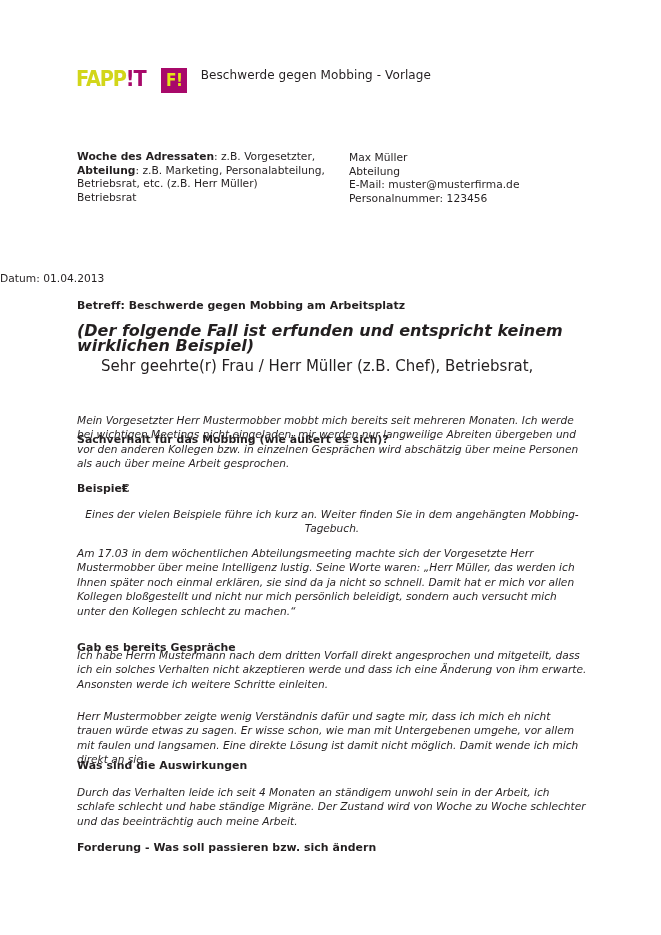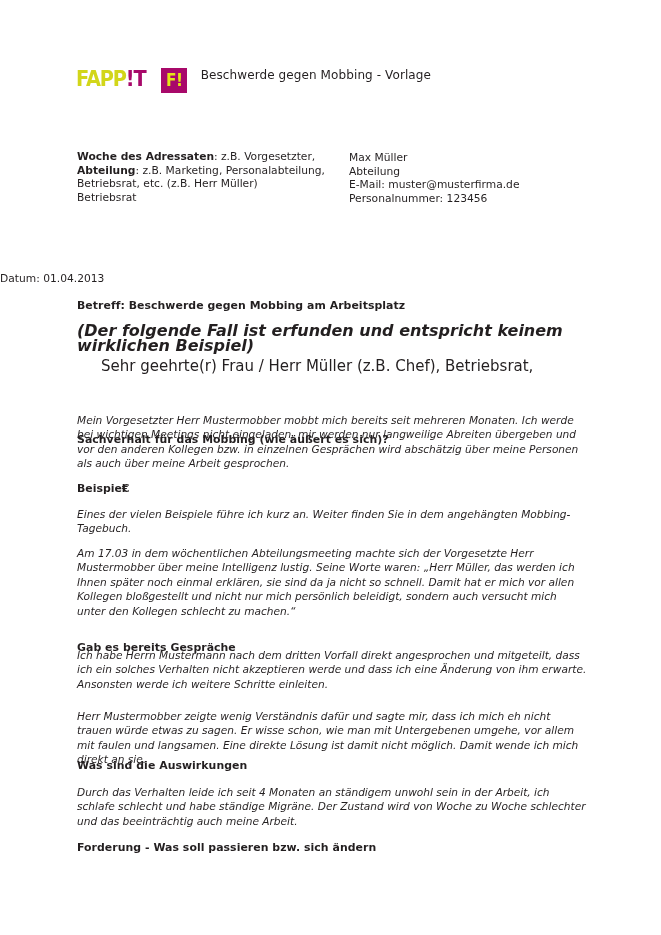--- a/index.html
+++ b/index.html
@@ -160,21 +160,21 @@
   <div class="sec heading" style="top:299px;">Betreff: Beschwerde gegen Mobbing am Arbeitsplatz</div>
 
   <div class="sec ital-bold" style="top:324px;">(Der folgende Fall ist erfunden und entspricht keinem wirklichen Beispiel)</div>
 
   <div class="sec plain" style="top:359px;">Sehr geehrte(r) Frau / Herr Müller (z.B. Chef), Betriebsrat,</div>
 
   <div class="sec heading" style="top:387px;margin-top:46px;">Sachverhalt für das Mobbing (wie äußert es sich)?</div>
   <div class="sec ital" style="top:413px;">Mein Vorgesetzter Herr Mustermobber mobbt mich bereits seit mehreren Monaten. Ich werde bei wichtigen Meetings nicht eingeladen, mir werden nur langweilige Abreiten übergeben und vor den anderen Kollegen bzw. in einzelnen Gesprächen wird abschätzig über meine Personen als auch über meine Arbeit gesprochen.</div>
 
   <div class="sec beispiele-h" style="top:482px;"><span>Beispiel</span><span class="eu">€</span></div>
-  <div class="sec ital" style="top:507px;">Eines der vielen Beispiele führe ich kurz an. Weiter finden Sie in dem angehängten Mobbing-Tagebuch.</div>
+  <div class="sec ital" style="top:507px;text-align:center;">Eines der vielen Beispiele führe ich kurz an. Weiter finden Sie in dem angehängten Mobbing-Tagebuch.</div>
   <div class="sec ital" style="top:546px;">Am 17.03 in dem wöchentlichen Abteilungsmeeting machte sich der Vorgesetzte Herr Mustermobber über meine Intelligenz lustig. Seine Worte waren: „Herr Müller, das werden ich Ihnen später noch einmal erklären, sie sind da ja nicht so schnell. Damit hat er mich vor allen Kollegen bloßgestellt und nicht nur mich persönlich beleidigt, sondern auch versucht mich unter den Kollegen schlecht zu machen.“</div>
 
   <div class="sec heading" style="top:641px;">Gab es bereits Gespräche</div>
   <div class="sec ital" style="top:648px;">Ich habe Herrn Mustermann nach dem dritten Vorfall direkt angesprochen und mitgeteilt, dass ich ein solches Verhalten nicht akzeptieren werde und dass ich eine Änderung von ihm erwarte. Ansonsten werde ich weitere Schritte einleiten.</div>
   <div class="sec ital" style="top:709px;">Herr Mustermobber zeigte wenig Verständnis dafür und sagte mir, dass ich mich eh nicht trauen würde etwas zu sagen. Er wisse schon, wie man mit Untergebenen umgehe, vor allem mit faulen und langsamen. Eine direkte Lösung ist damit nicht möglich. Damit wende ich mich direkt an sie.</div>
 
   <div class="sec heading" style="top:759px;">Was sind die Auswirkungen</div>
   <div class="sec ital" style="top:785px;">Durch das Verhalten leide ich seit 4 Monaten an ständigem unwohl sein in der Arbeit, ich schlafe schlecht und habe ständige Migräne. Der Zustand wird von Woche zu Woche schlechter und das beeinträchtig auch meine Arbeit.</div>
 
   <div class="sec heading" style="top:841px;">Forderung - Was soll passieren bzw. sich ändern</div>

